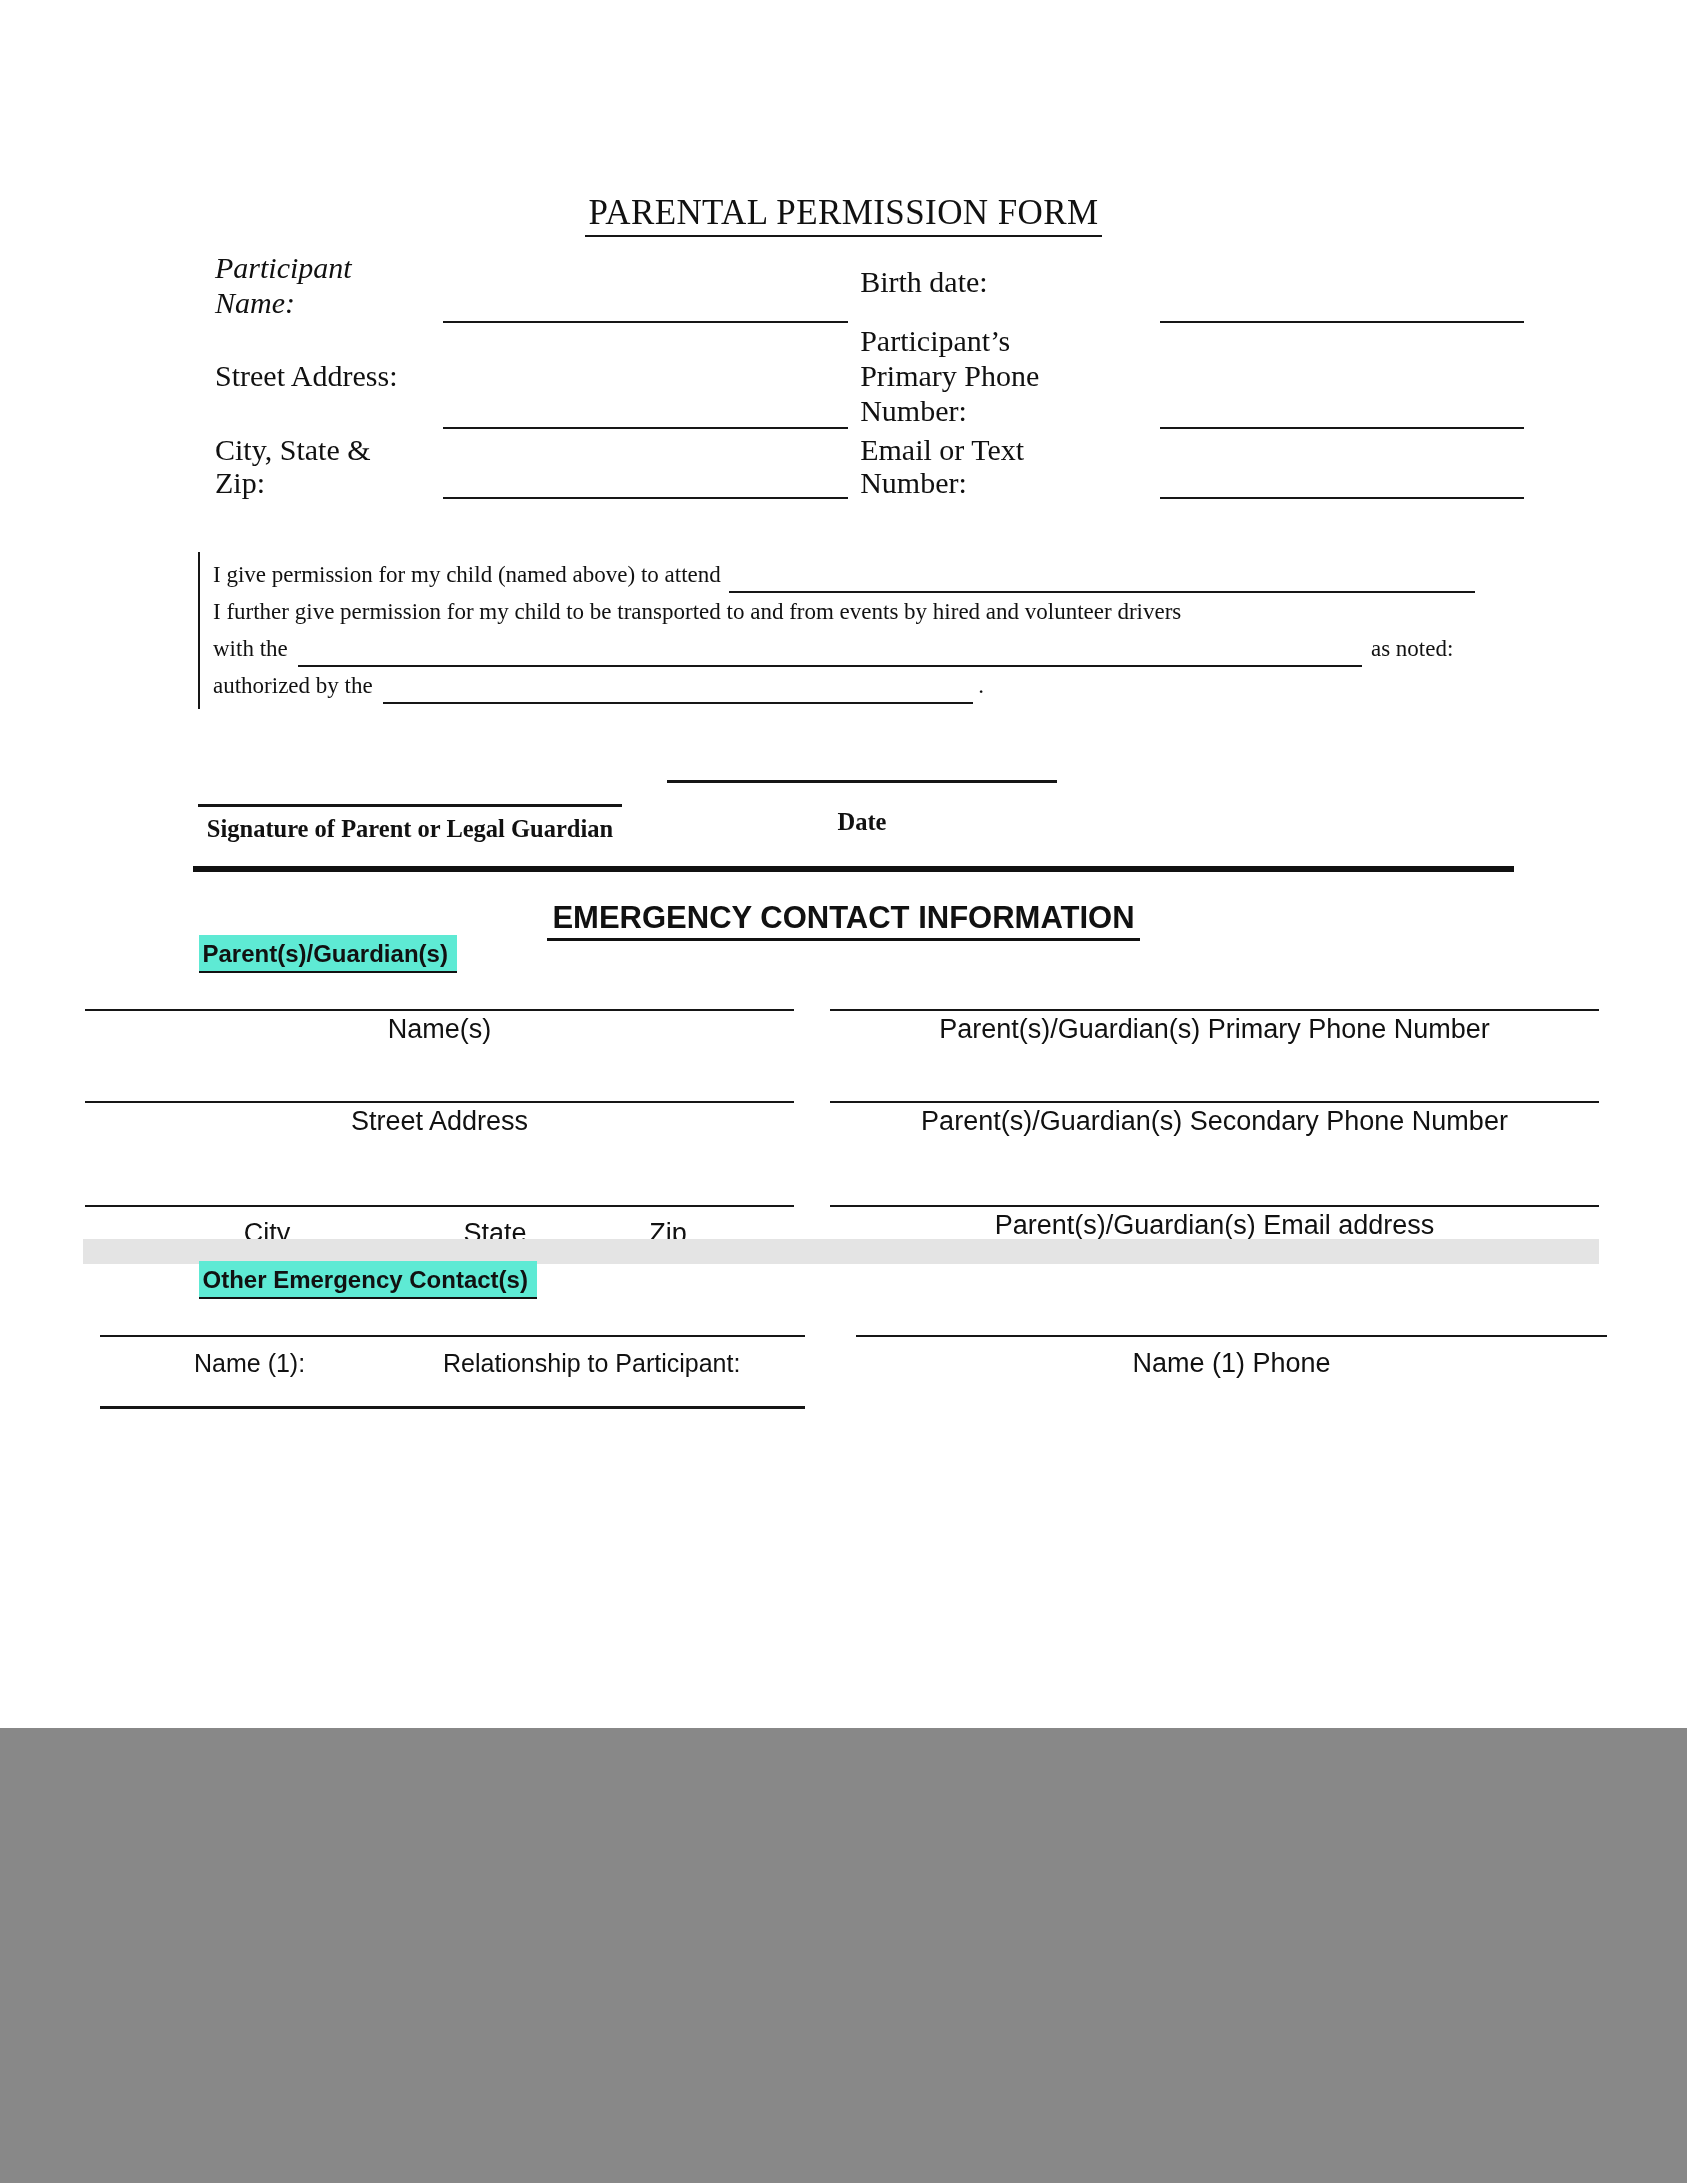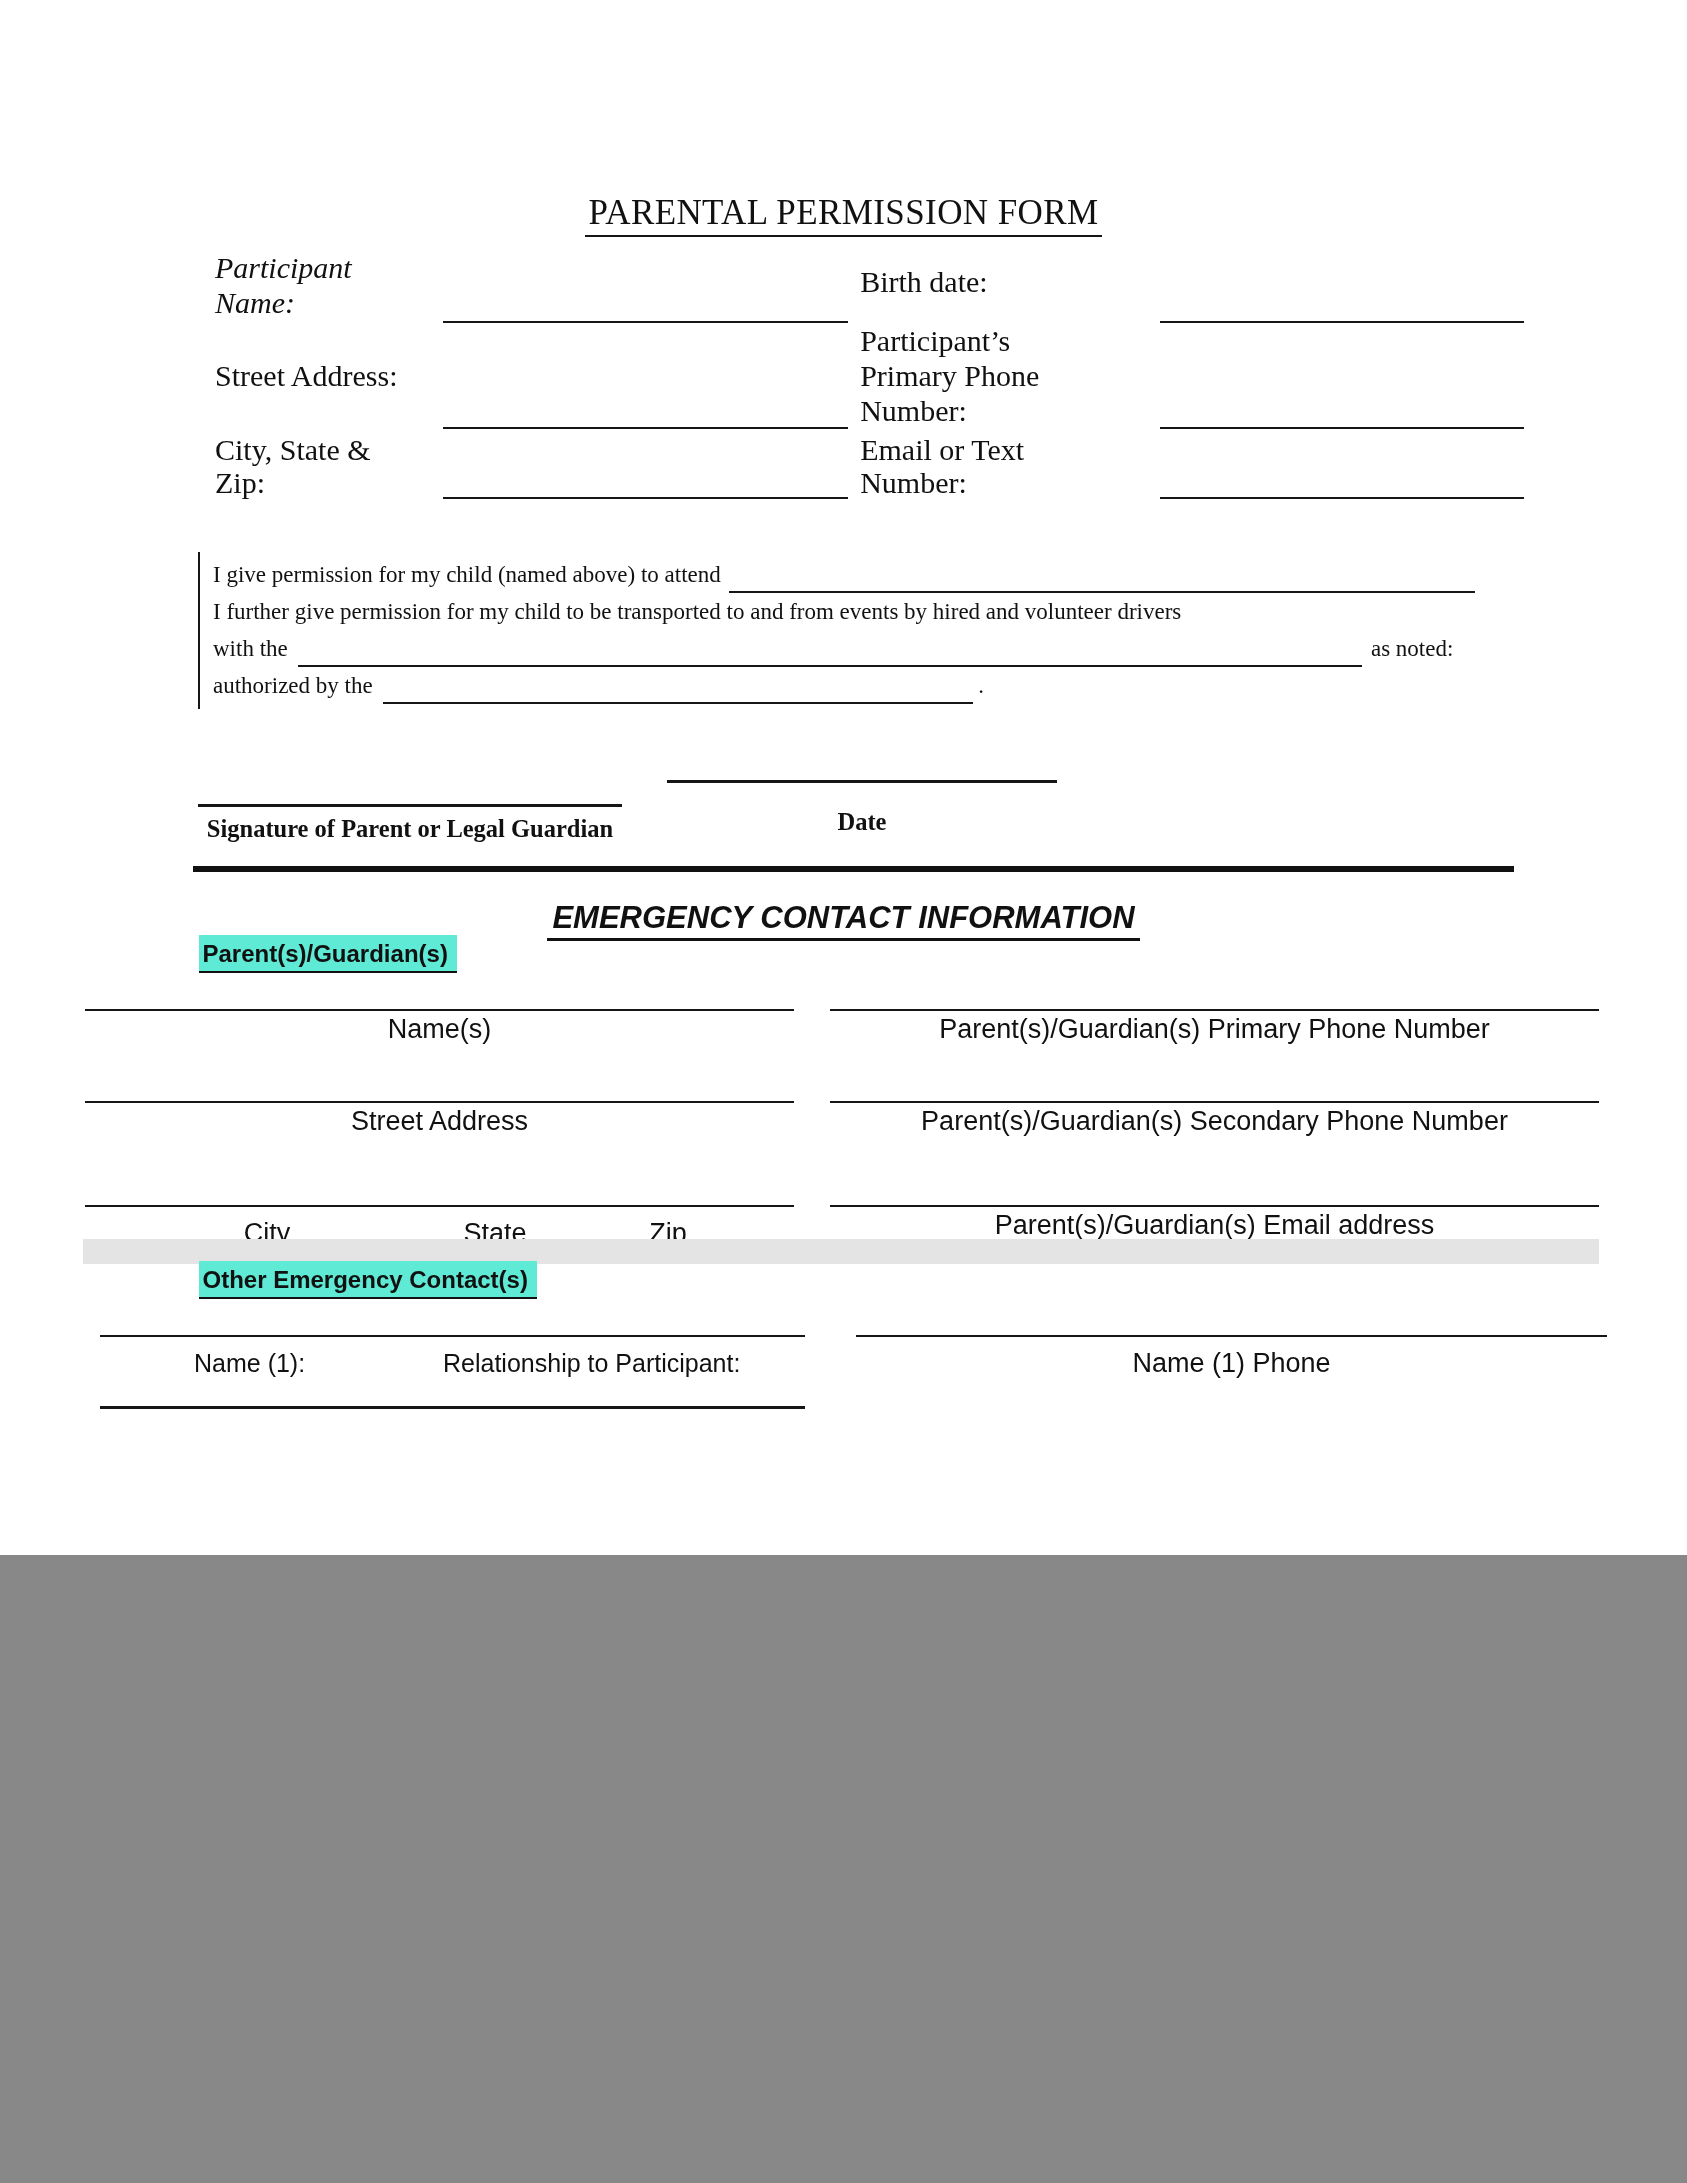--- a/index.html
+++ b/index.html
@@ -1,18 +1,18 @@
 <!DOCTYPE html>
 <html style="font-size:14px"><head>
 <meta charset="utf-8">
 <style>
   html,body{margin:0;padding:0;background:#888;}
   #page{
     position:relative;
-    width:1687px;height:1555px;
+    width:1687px;height:1728px;
     background:#ffffff;
     overflow:hidden;
     font-family:"Liberation Serif","DejaVu Serif",serif;
     color:#111;
   }
   
   .title-wrap{position:absolute;top:194px;left:0;width:100%;text-align:center;}
   .title{
     display:inline-block;font-size:35px;line-height:38px;
     padding:0 3.5px 2.6px 3.5px;border-bottom:2.6px solid #161616;
@@ -45,21 +45,21 @@
   
   .sig-row{
     position:absolute;left:198px;top:780px;width:1328px;
     display:flex;gap:45px;
   }
   .sig-cell{border-top:3.5px solid #161616;text-align:center;
     font-weight:bold;font-size:24.5px;line-height:31px;padding-top:6.1px;}
   .sig-c1{width:424px;margin-top:24px;} .sig-c2{width:420px;} .sig-c3{width:390px;padding-top:23px;}
   
   .thick-rule{position:absolute;left:193px;top:866px;width:1321px;height:6.1px;background:#111;}
-  .em-head-wrap{position:absolute;top:901px;left:0;width:100%;text-align:center;font-style:italic;}
+  .em-head-wrap{position:absolute;top:901px;left:0;width:100%;text-align:center;}
   .em-head{
     display:inline-block;font-family:"Liberation Sans","DejaVu Sans",sans-serif;
     font-weight:bold;font-size:31px;line-height:33px;
     border-bottom:3.5px solid #111;padding:0 5.2px 3.5px 5.2px;
   }
   .hl-head{
     position:absolute;display:inline-block;
     font-family:"Liberation Sans","DejaVu Sans",sans-serif;
     font-weight:bold;font-size:24px;line-height:30px;
     background:#5eead4;border-bottom:2.6px solid #111;

